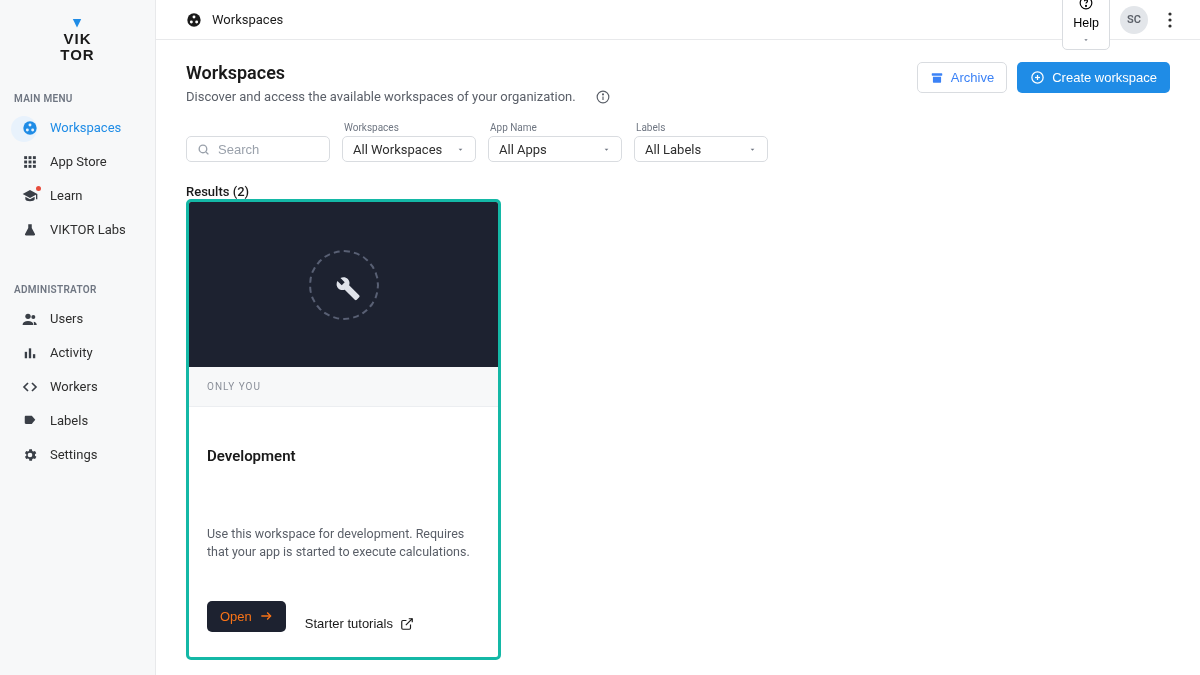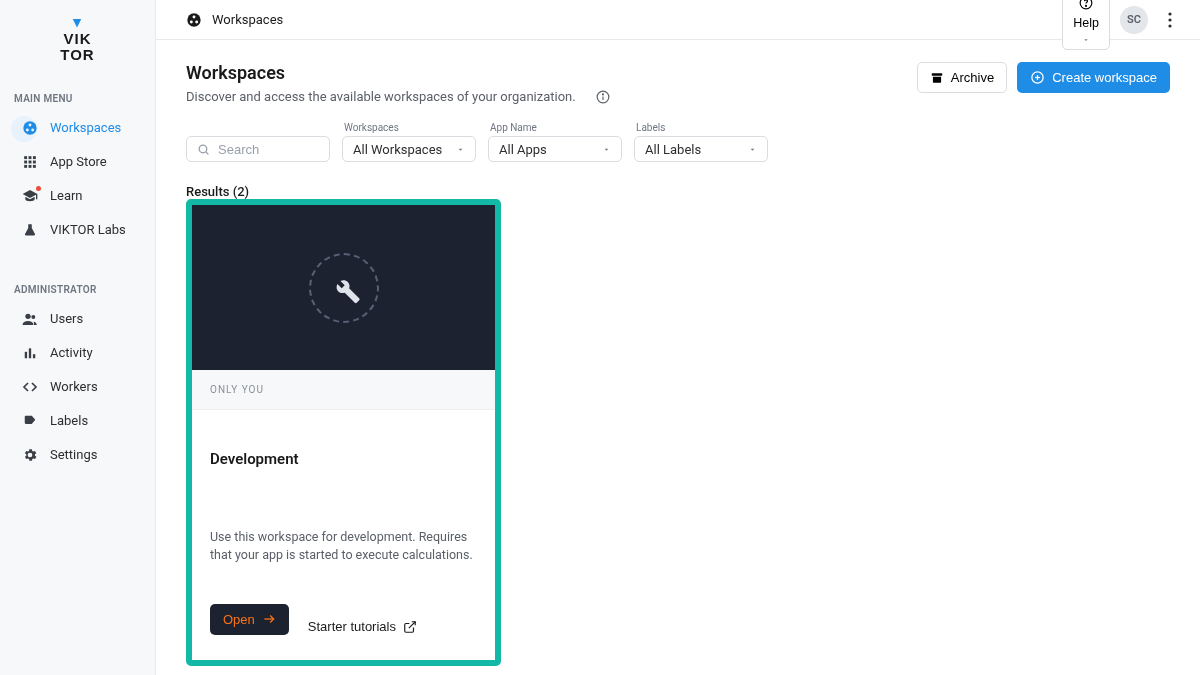--- a/index.html
+++ b/index.html
@@ -126,21 +126,21 @@
   .page-header { display: flex; align-items: flex-start; justify-content: space-between; margin-bottom: 18px; }
   .page-title { font-size: 18px; font-weight: 600; margin-bottom: 6px; }
   .page-sub { color: #5a5f68; font-size: 13px; display: flex; align-items: center; gap: 20px; }
   .header-actions { display: flex; gap: 10px; }
   .btn {
     display: inline-flex; align-items: center; gap: 7px;
     border-radius: 5px; padding: 7px 12px;
     font-size: 13px; font-weight: 500; cursor: pointer;
     border: 1px solid transparent;
   }
-  .btn-outline { background: #fff; border-color: #d9dce0; color: #000000; }
+  .btn-outline { background: #fff; border-color: #d9dce0; color: #3b82f6; }
   .btn-primary { background: #1f8ce6; color: #fff; }
   .btn-dark { background: #1d2230; color: #f97316; }
   .btn-link { background: transparent; color: #1a1a1a; font-weight: 500; margin-top: 15px; }
 
   
   .filters { display: flex; gap: 12px; margin-bottom: 22px; }
   .field-wrap { display: flex; flex-direction: column; }
   .field-label { font-size: 10px; color: #6f7682; margin-bottom: 3px; padding-left: 2px; }
   .search-box, .select-box {
     height: 26px; border: 1px solid #d9dce0; border-radius: 5px;
@@ -162,21 +162,21 @@
   .results-label { font-size: 13px; font-weight: 500; }
   .sort-btn {
     display: inline-flex; align-items: center; gap: 8px;
     border: 1px solid #d9dce0; border-radius: 5px;
     padding: 6px 10px; font-size: 12.5px; background: #fff; cursor: pointer;
   }
 
   
   .card {
     width: 315px;
-    border: 6px solid #14b8a6;
+    border: 3px solid #14b8a6;
     border-radius: 5px;
     overflow: hidden;
     display: flex; flex-direction: column;
   }
   .card-hero {
     height: 165px; background: #1d2230;
     display: flex; align-items: center; justify-content: center;
   }
   .hero-circle {
     width: 70px; height: 70px;

